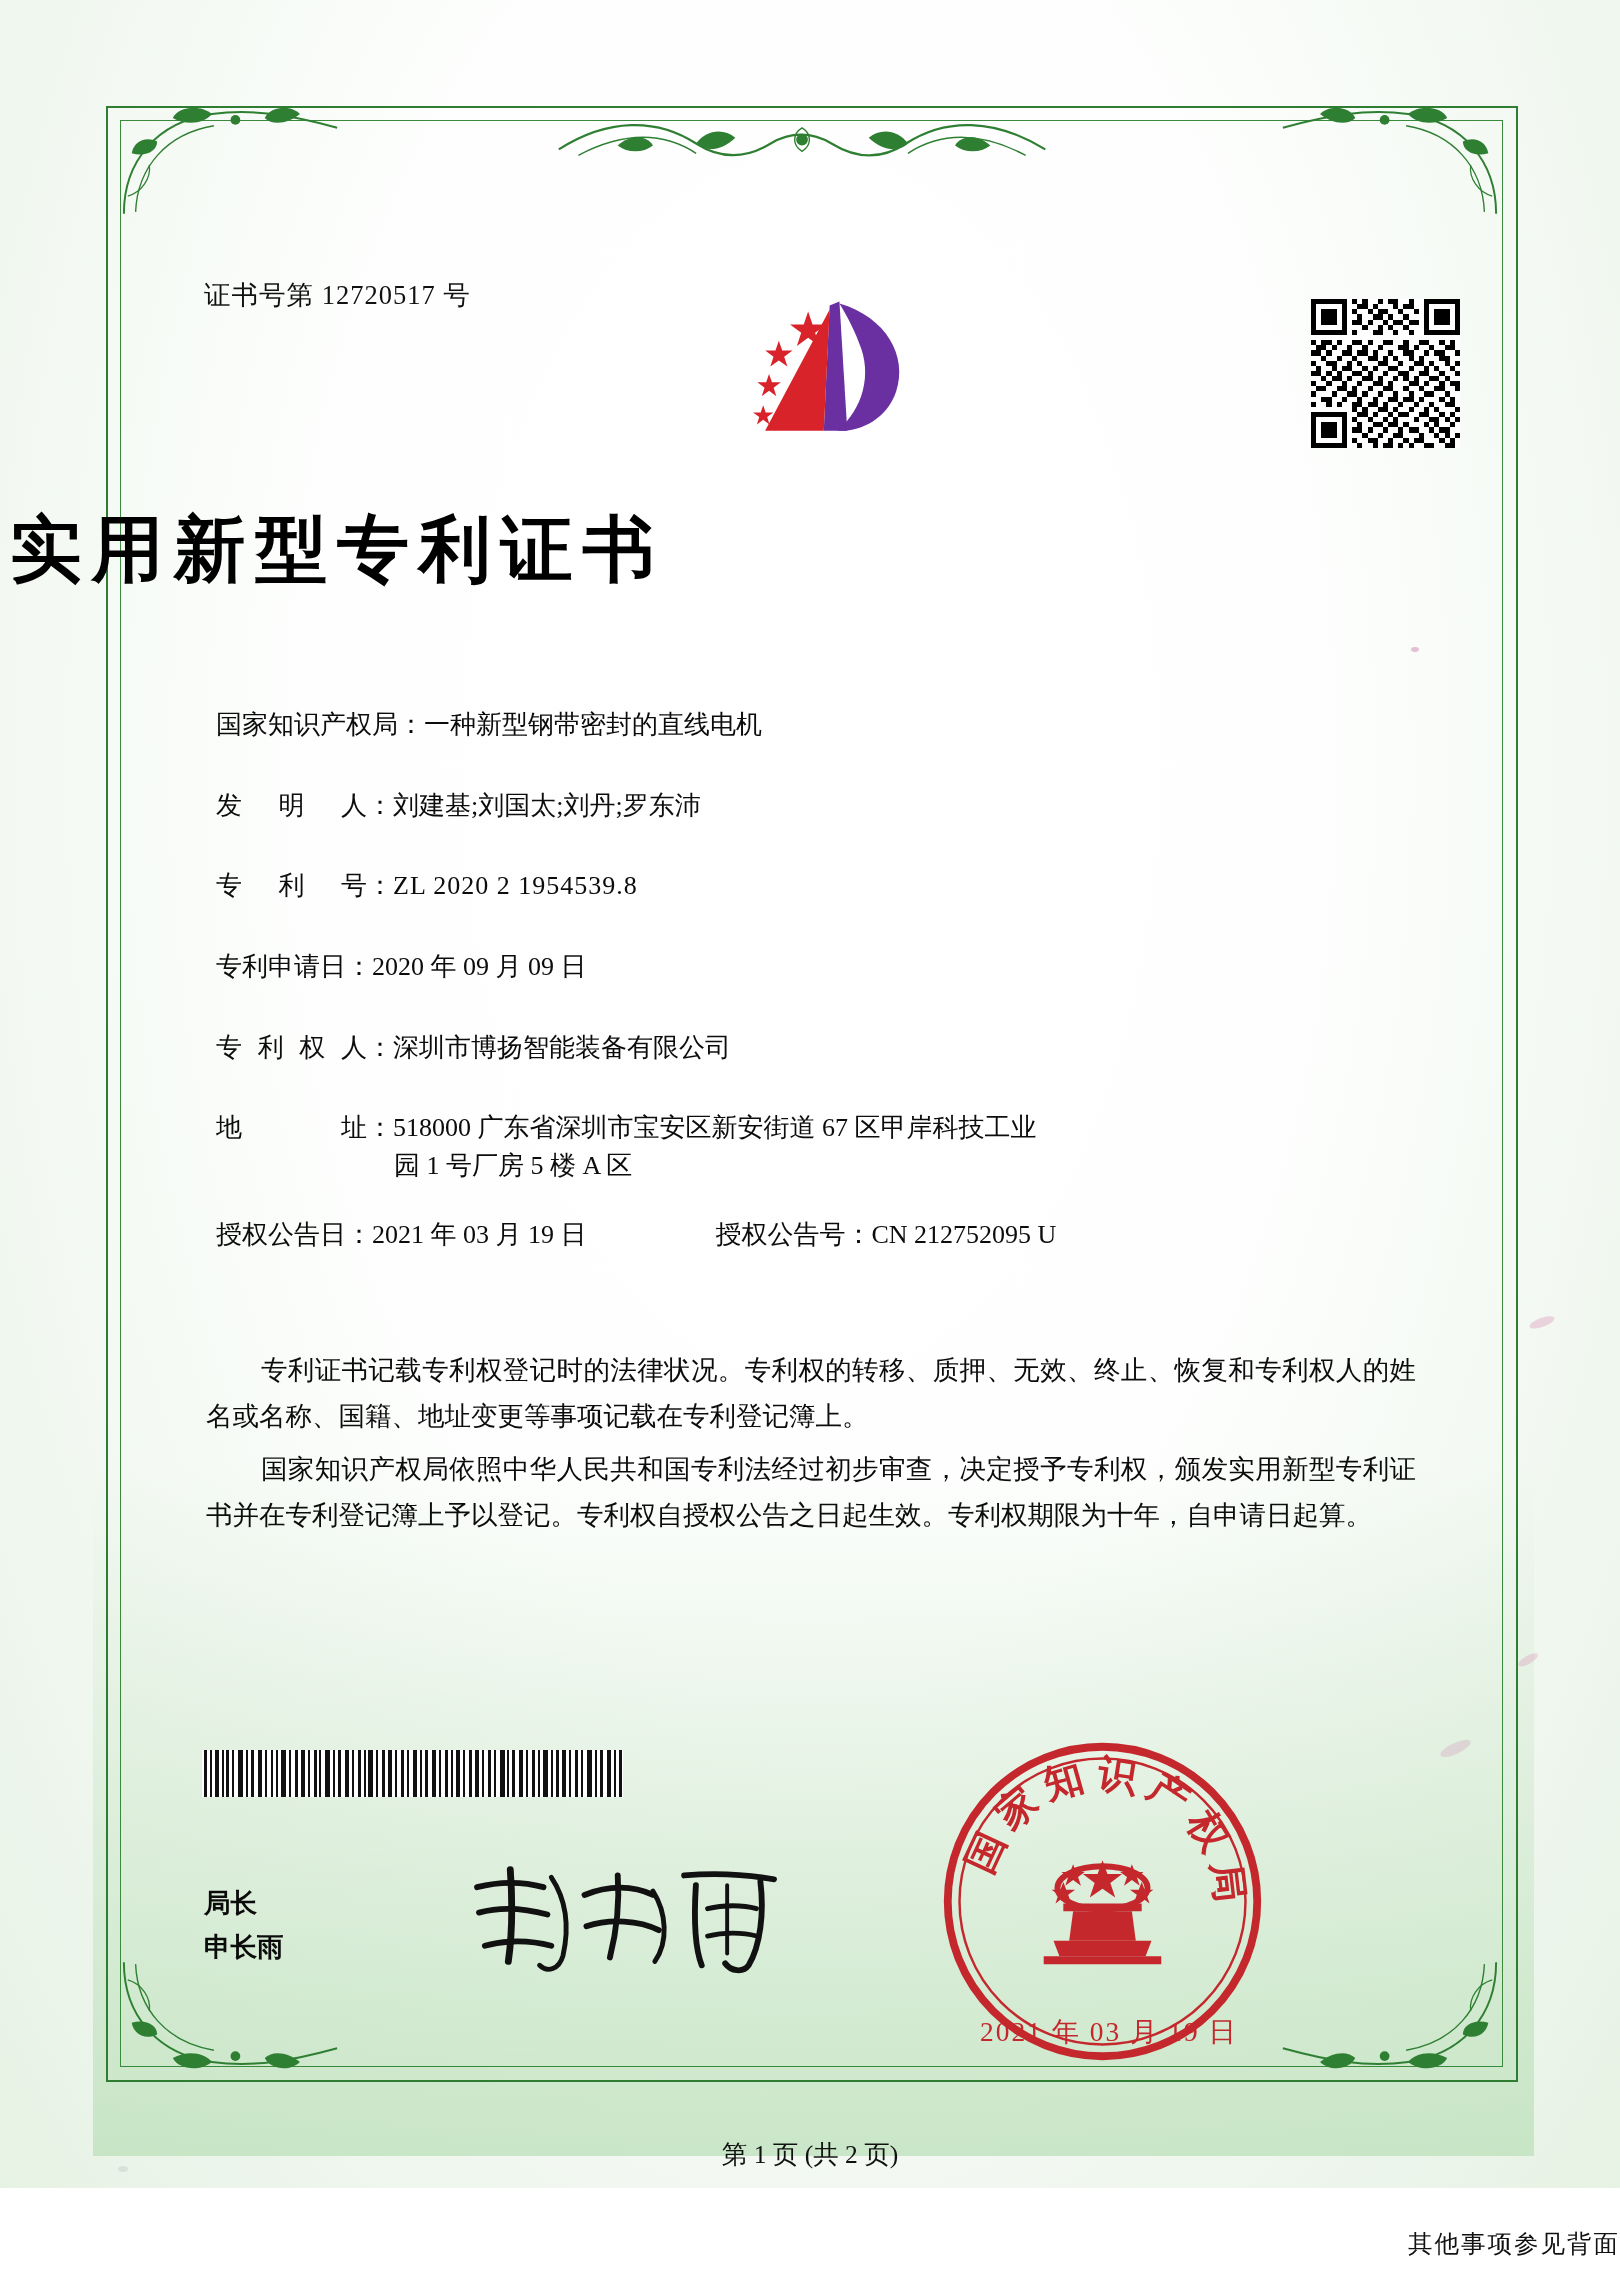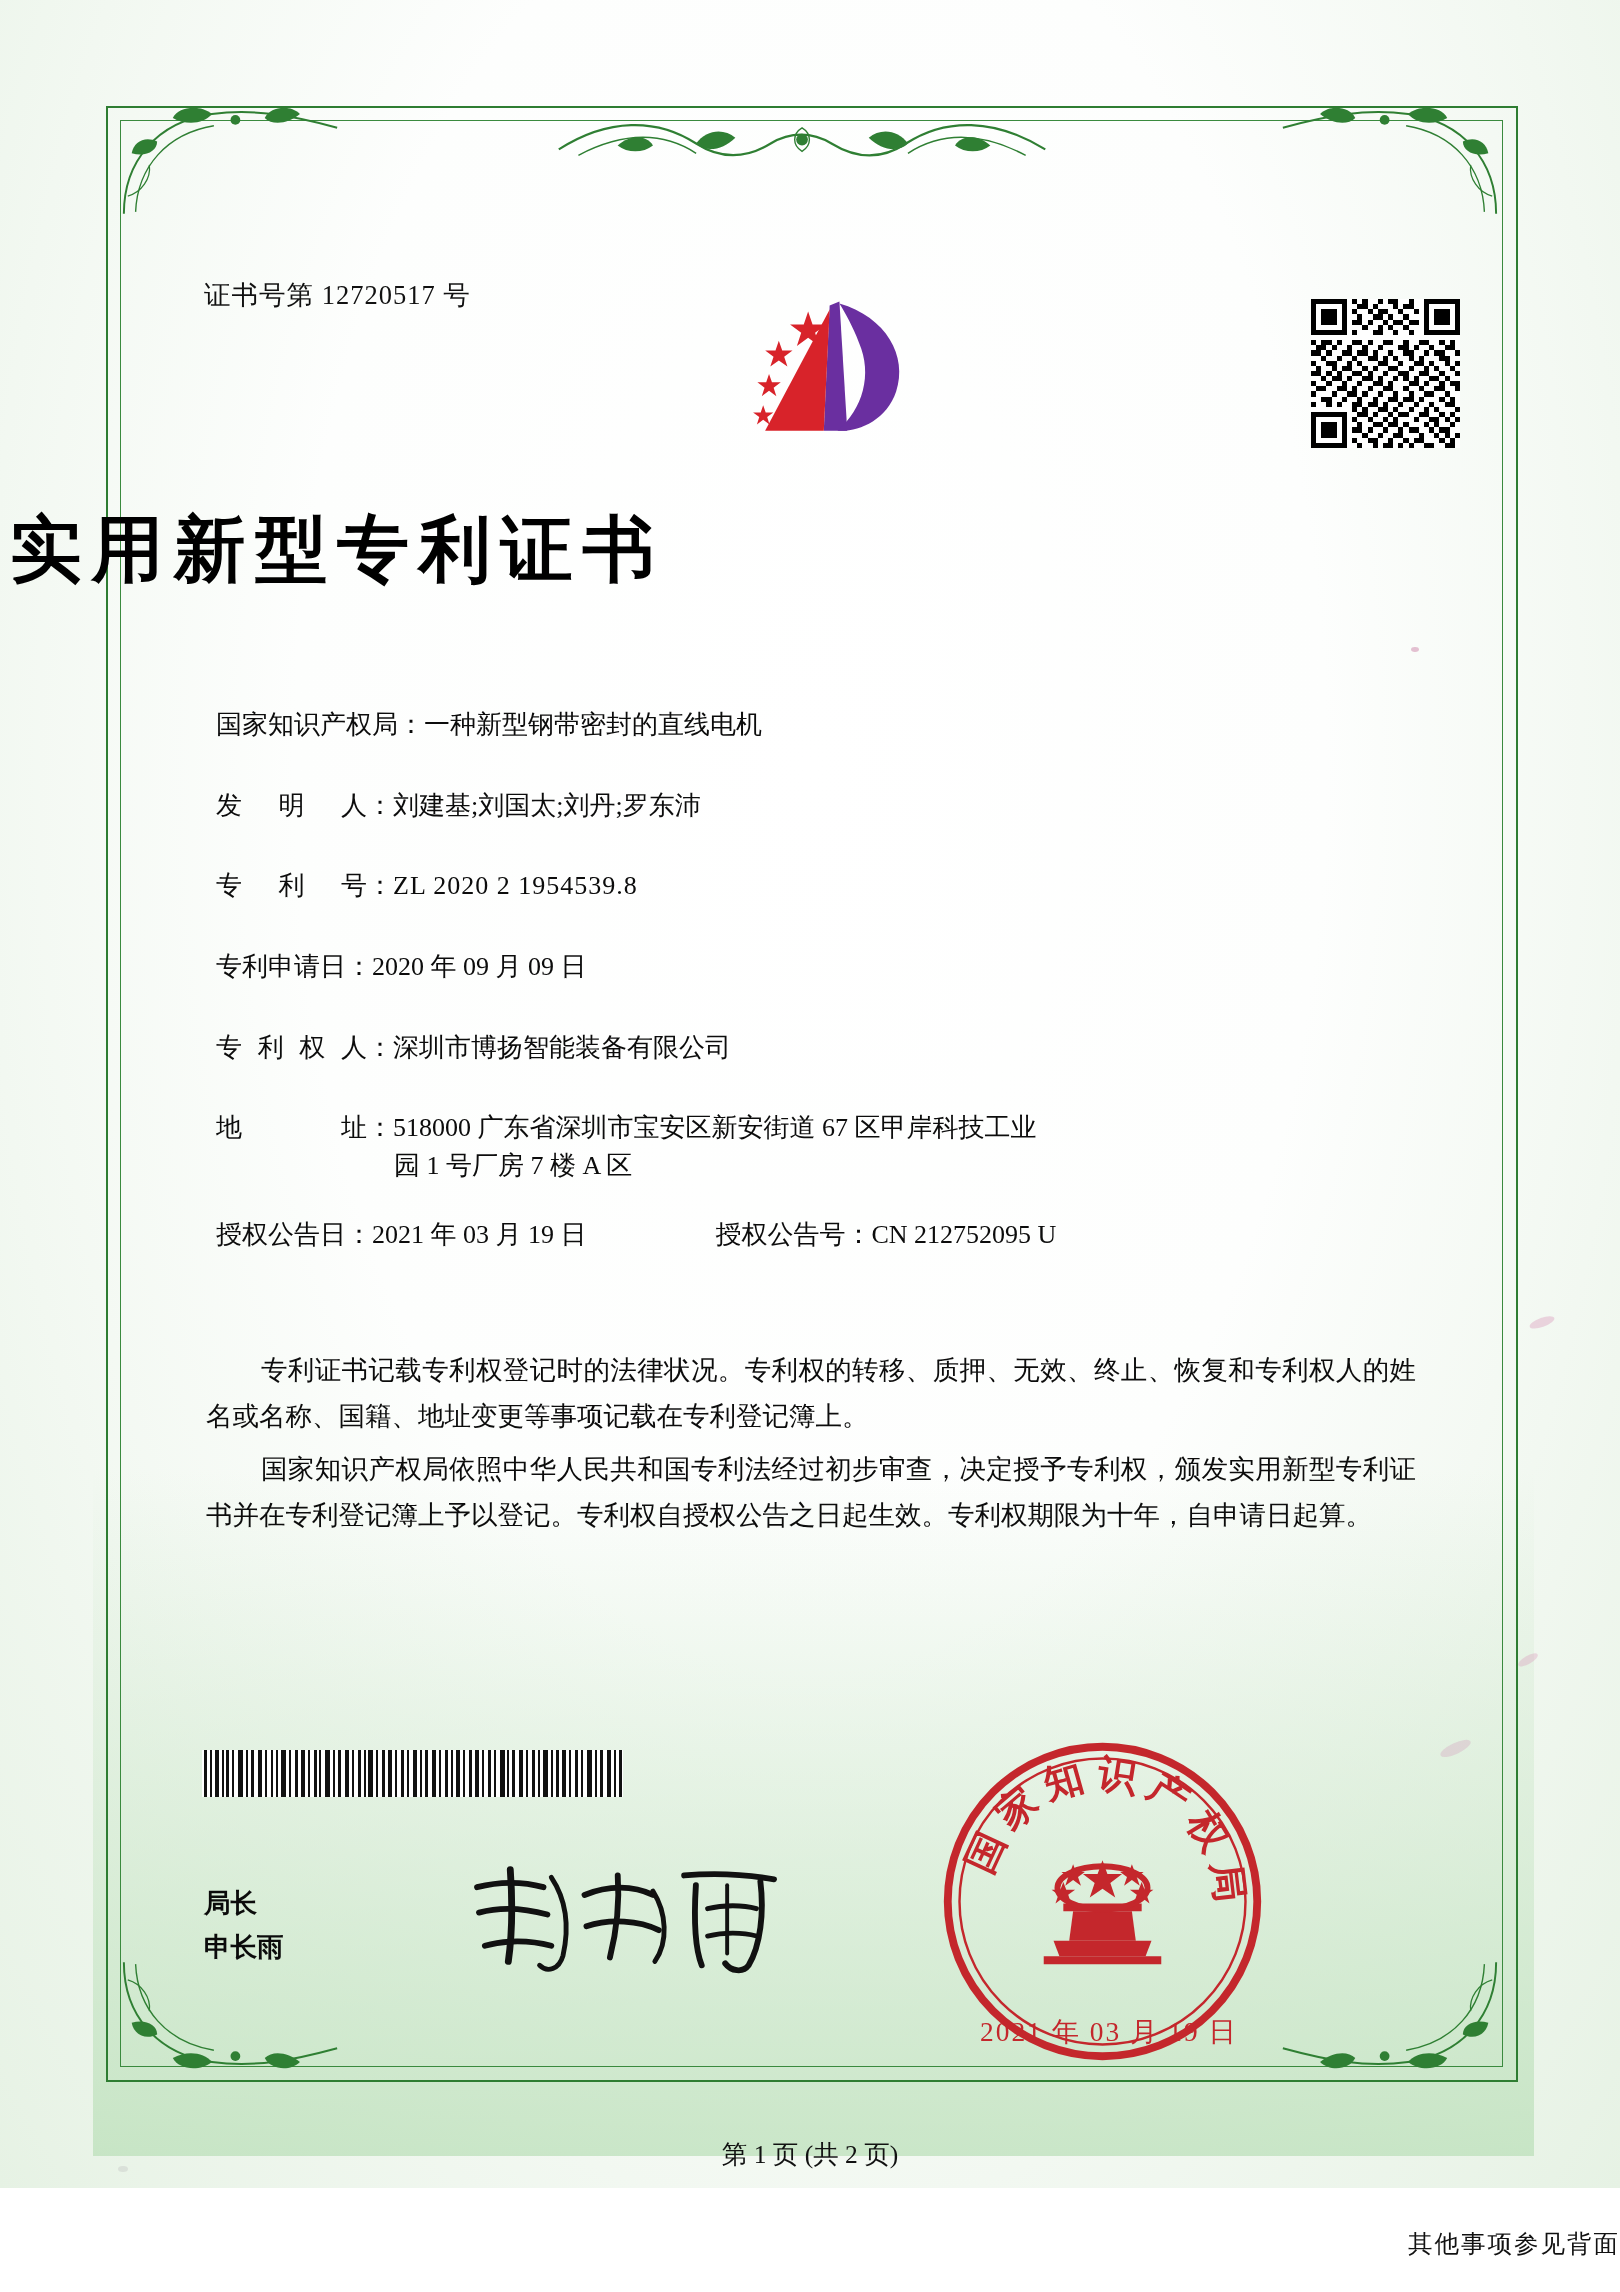--- a/index.html
+++ b/index.html
@@ -592,21 +592,21 @@
     <div class="field">
       <span class="flabel">专利申请日：</span><span class="fvalue">2020 年 09 月 09 日</span>
     </div>
 
     <div class="field">
       <span class="spread2">专 利 权 人</span><span>：</span><span class="fvalue">深圳市博扬智能装备有限公司</span>
     </div>
 
     <div class="field field-addr">
       <span class="spread2">地　　址</span><span>：</span><span class="fvalue">518000 广东省深圳市宝安区新安街道 67 区甲岸科技工业</span>
-      <div class="addr-line2">园 1 号厂房 7 楼 A 区</div>
+      <div class="addr-line2">园 1 号厂房 5 楼 A 区</div>
     </div>
 
     <div class="field pub-row">
       <span class="flabel">授权公告日：</span><span class="fvalue">2021 年 03 月 19 日</span><span class="pub-no">授权公告号：</span><span class="fvalue">CN 212752095 U</span>
     </div>
 
   </div>
 
   <div class="paras">
     <p>专利证书记载专利权登记时的法律状况。专利权的转移、质押、无效、终止、恢复和专利权人的姓名或名称、国籍、地址变更等事项记载在专利登记簿上。</p>

